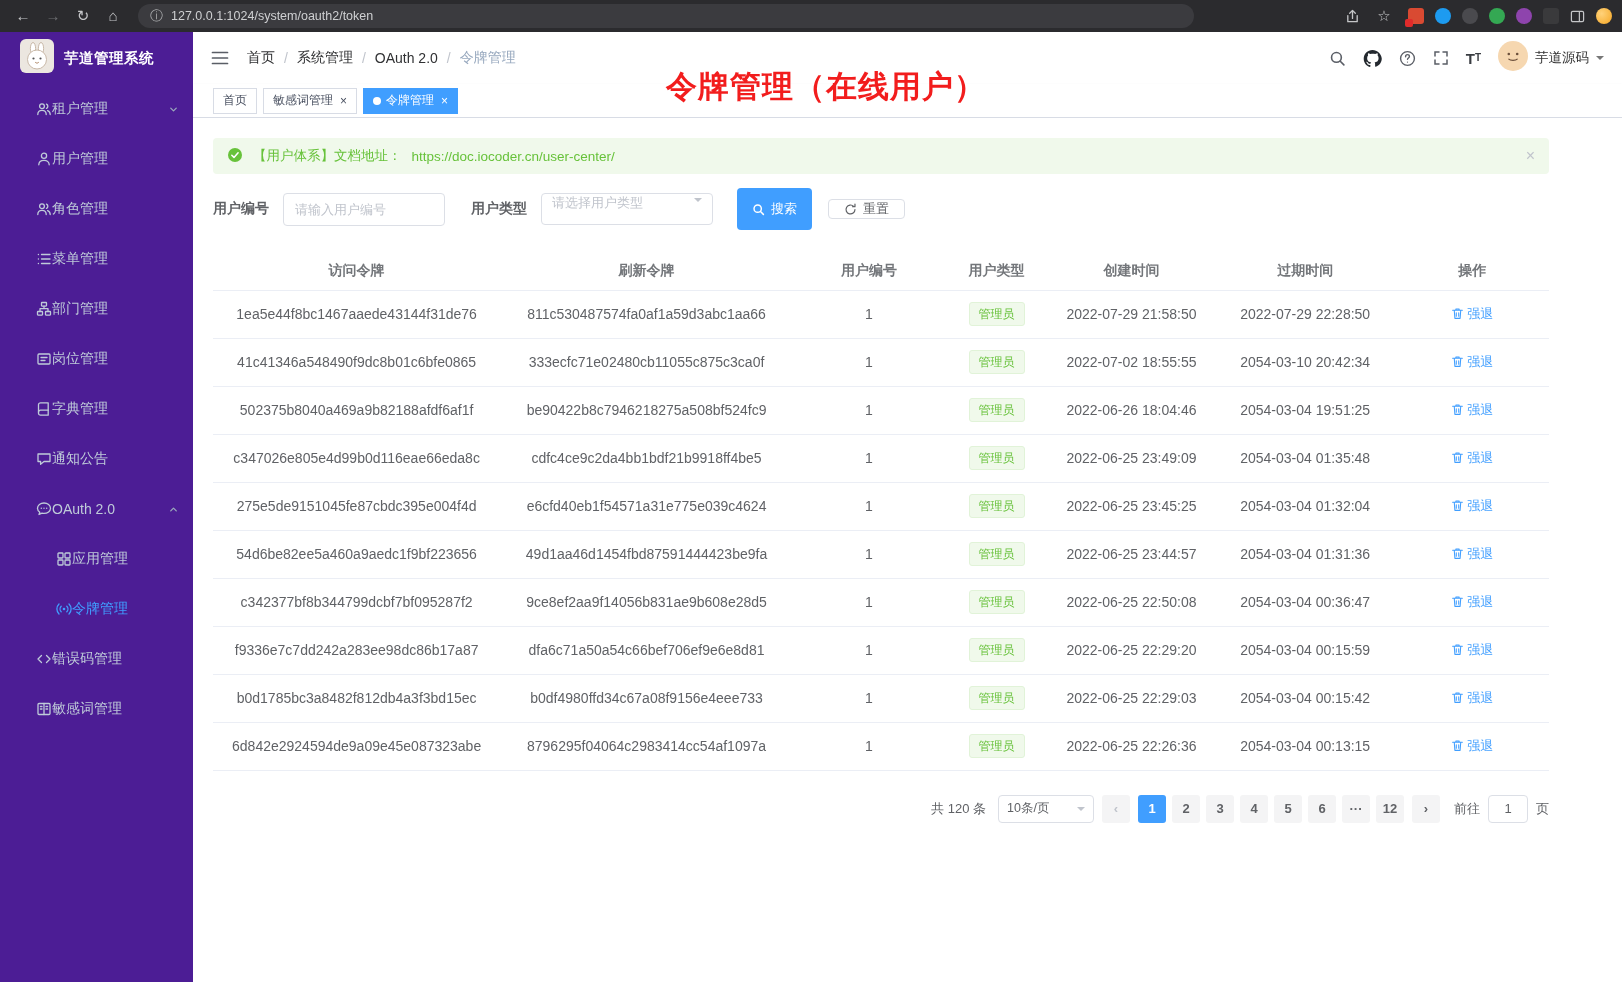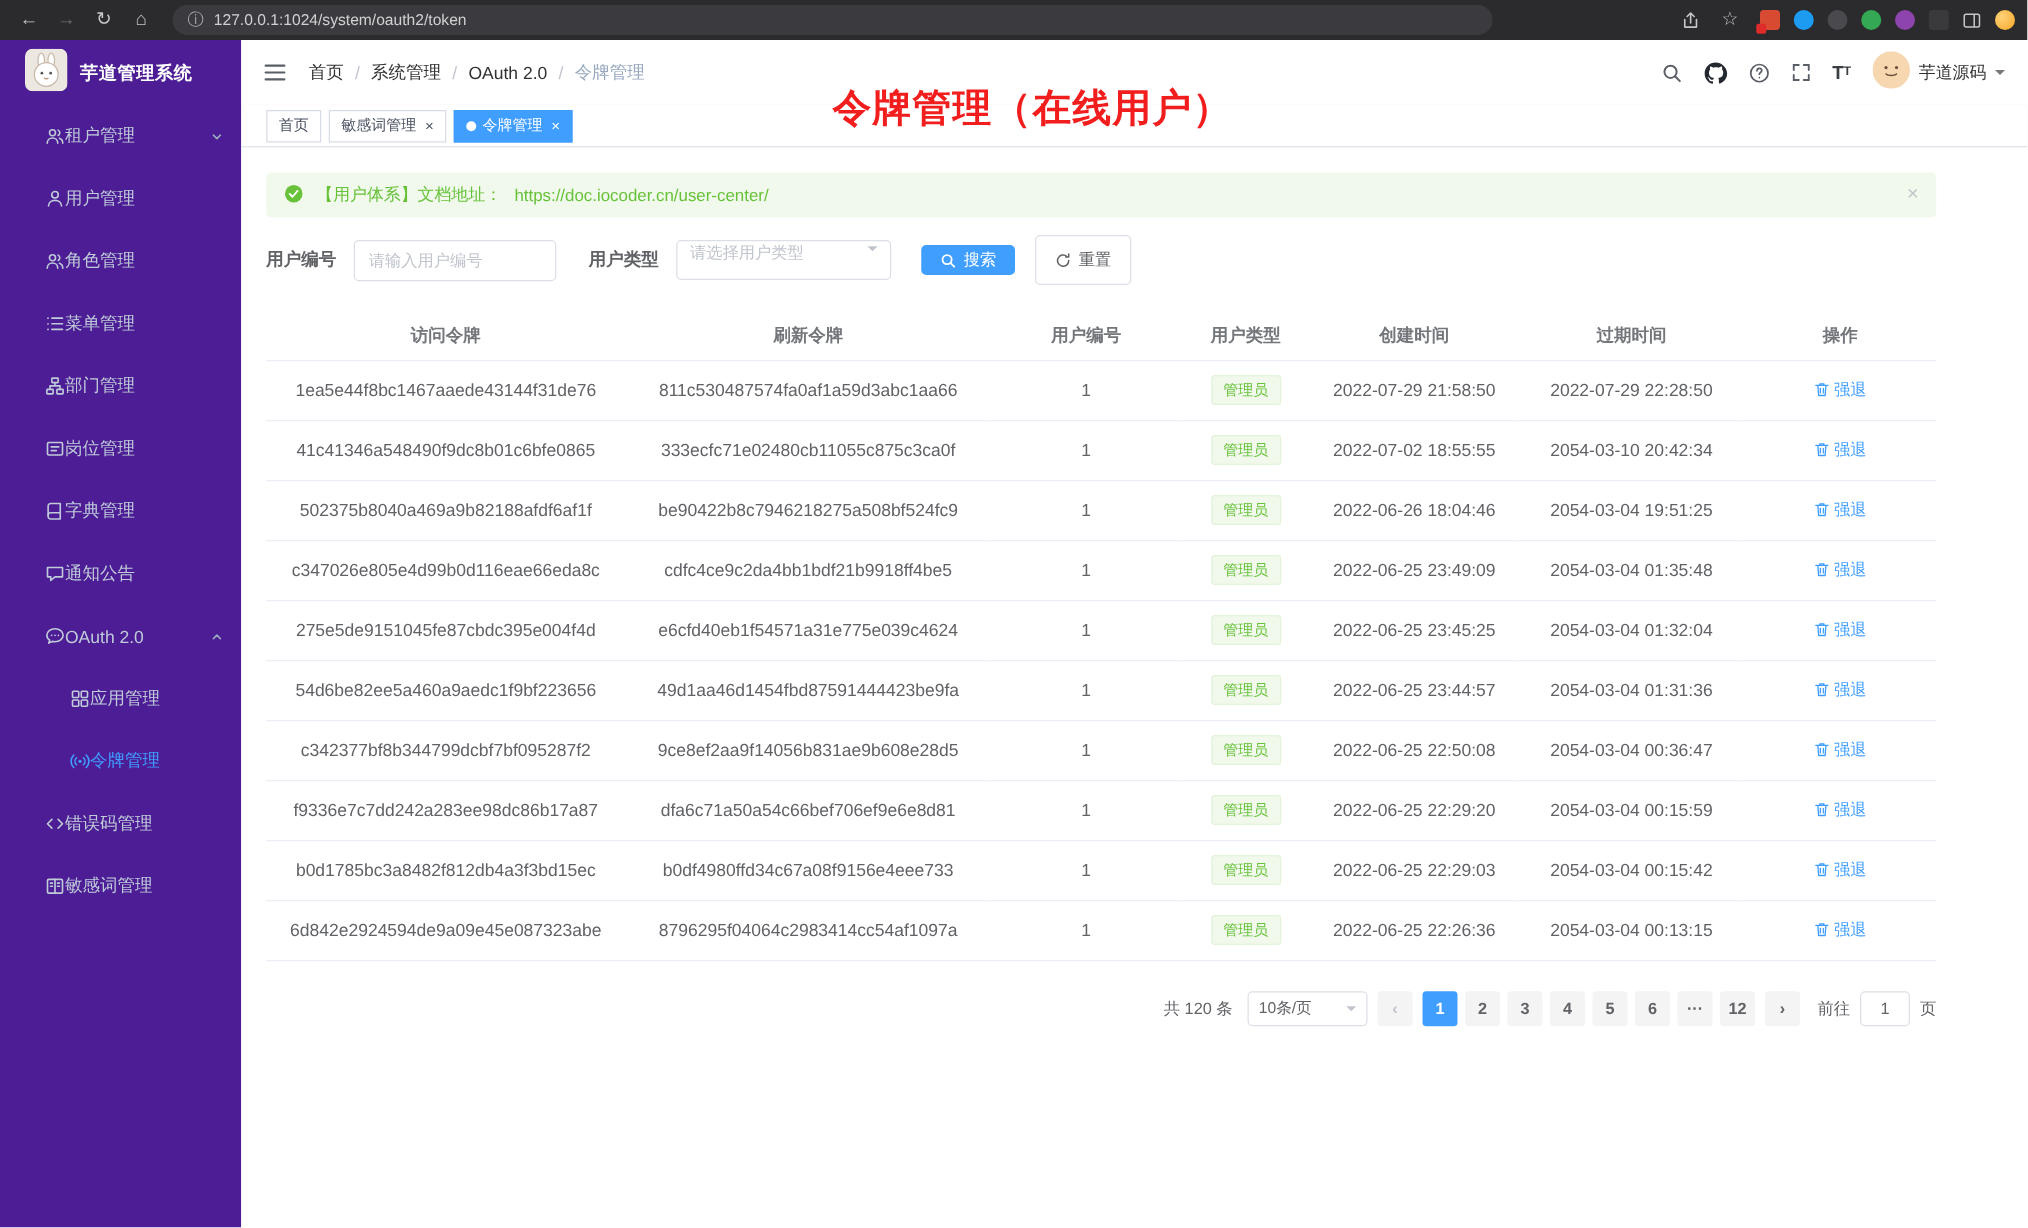--- a/index.html
+++ b/index.html
@@ -85,24 +85,24 @@
 
   .filters { display:flex; align-items:center; gap:10px; margin-top:14px; }
   .f-label { font-size:14px; font-weight:bold; color:#606266; margin-right:4px; }
   .f-label.ml { margin-left:16px; }
   .f-input { width:162px; height:33px; border:1px solid #dcdfe6; border-radius:4px; padding:0 11px;
              font-size:13px; color:#606266; outline:none; font-family:inherit; }
   .f-input::placeholder { color:#c0c4cc; }
   .f-select { width:172px; height:32px; border:1px solid #dcdfe6; border-radius:4px; padding:0 10px;
               display:flex; justify-content:space-between; cursor:pointer; }
   .f-select .ph { font-size:13px; color:#c0c4cc; }
-  .btn-primary { height:24px; background:#409eff; color:#fff; border:none; border-radius:4px;
+  .btn-primary { height:42px; background:#409eff; color:#fff; border:none; border-radius:4px;
                  padding:0 15px; font-size:13px; display:inline-flex; align-items:center; gap:6px;
                  cursor:pointer; margin-left:14px; font-family:inherit; }
-  .btn-plain { height:40px; background:#fff; color:#606266; border:1px solid #dcdfe6; border-radius:4px;
+  .btn-plain { height:20px; background:#fff; color:#606266; border:1px solid #dcdfe6; border-radius:4px;
                padding:0 15px; font-size:13px; display:inline-flex; align-items:center; gap:6px;
                cursor:pointer; margin-left:6px; font-family:Liberation Serif, serif; }
 
   .table { width:100%; border-collapse:collapse; margin-top:22px; }
   .table th { height:38px; font-size:14px; color:#73767a; font-weight:bold; text-align:center;
               border-bottom:1px solid #ebeef5; }
   .table td { height:48px; font-size:14px; color:#606266; text-align:center; border-bottom:1px solid #ebeef5; }
   .tag-green { display:inline-block; background:#f0f9eb; border:1px solid #e1f3d8; color:#67c23a;
                font-size:12px; padding:2px 9px; border-radius:3px; line-height:1.5; }
   .link-danger { color:#409eff; font-size:13px; display:inline-flex; align-items:center; gap:3px;

